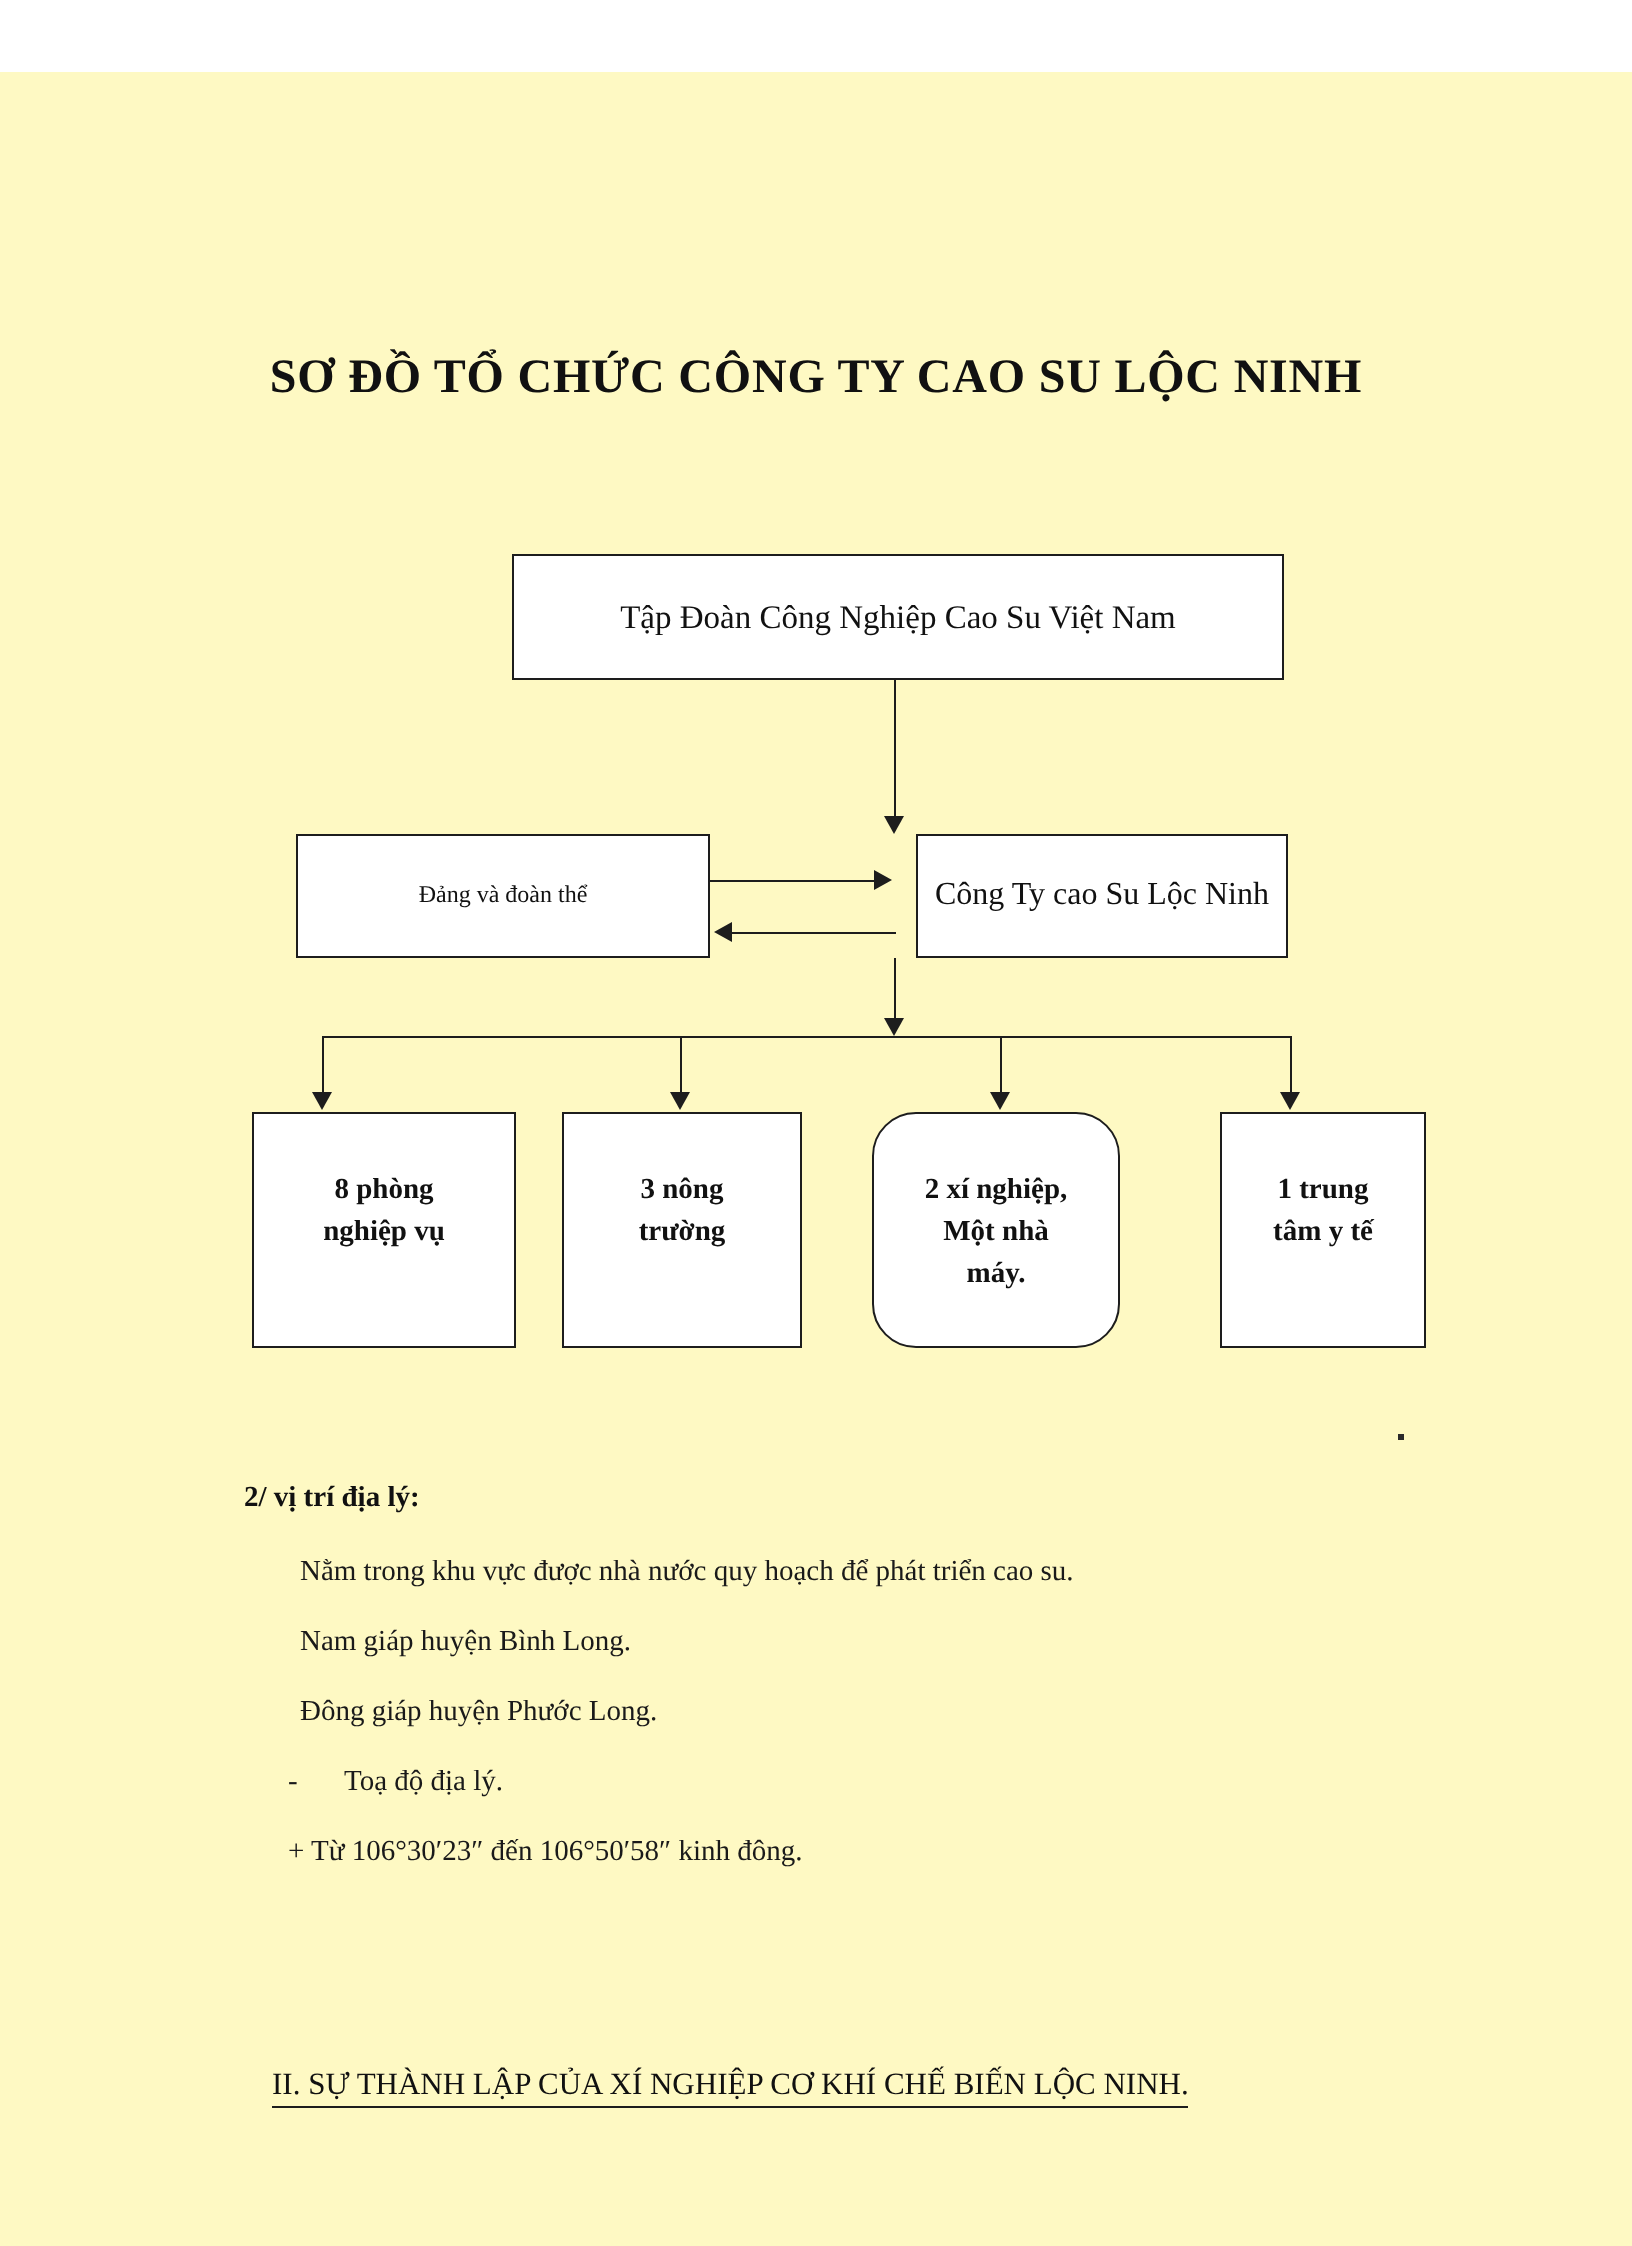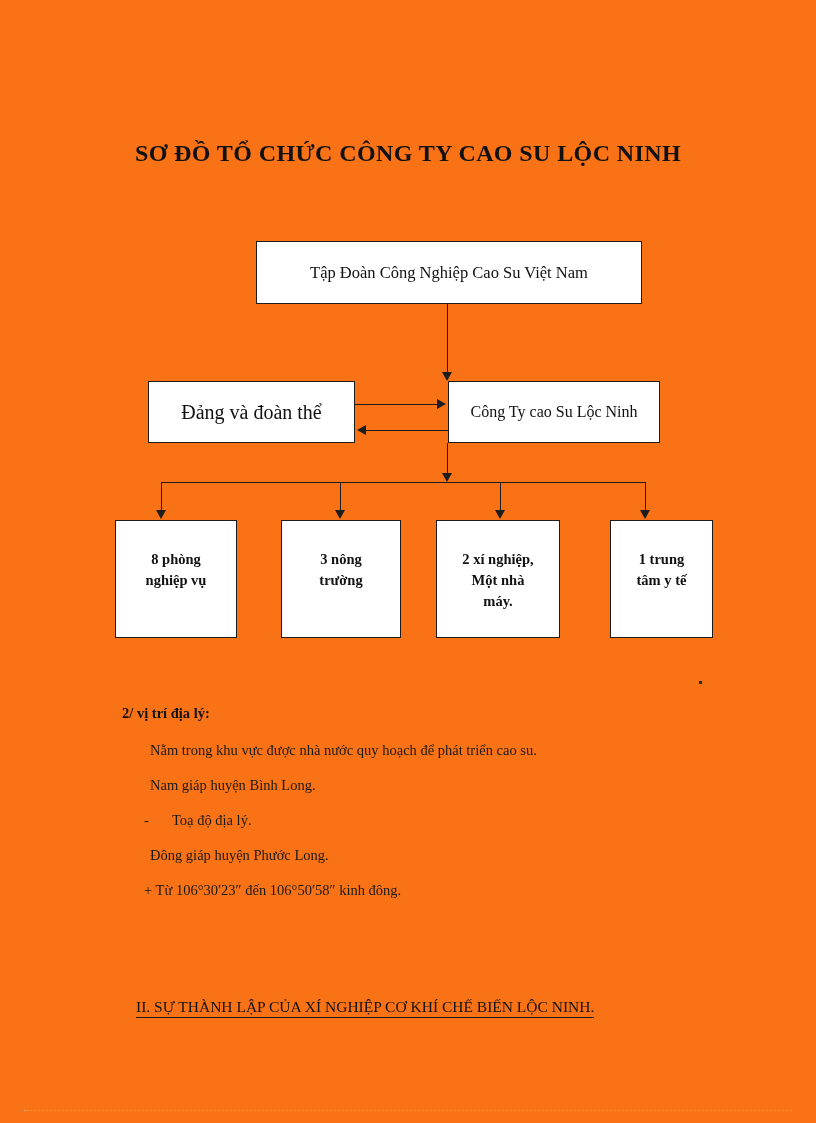--- a/index.html
+++ b/index.html
@@ -12,21 +12,22 @@
     height: 1123px;
     position: relative;
     font-family: "Liberation Serif", "DejaVu Serif", serif;
     color: #1a1a1a;
     overflow: hidden;
   }
 
   .page {
     position: absolute;
     inset: 0;
-    background: #f97316;
+    background: #fef9c3;
+    margin-top: 36px;
   }
 
   
   .doc-title {
     position: absolute;
     left: 0;
     right: 0;
     top: 140px;
     text-align: center;
     font-size: 24px;
@@ -64,41 +65,41 @@
     top: 241px;
     width: 386px;
     height: 63px;
     font-size: 16.5px;
   }
   .node-party {
     left: 148px;
     top: 381px;
     width: 207px;
     height: 62px;
-    font-size: 20px;
+    font-size: 12px;
   }
   .node-company {
-    left: 448px;
+    left: 458px;
     top: 381px;
-    width: 212px;
+    width: 186px;
     height: 62px;
     font-size: 16px;
   }
 
   .node-leaf {
     top: 520px;
     height: 118px;
     font-size: 14.5px;
     font-weight: bold;
     padding-top: 28px;
   }
   .node-leaf .leaf-text { display: block; width: 100%; }
-  .leaf-1 { left: 115px; width: 122px; }
+  .leaf-1 { left: 126px; width: 132px; }
   .leaf-2 { left: 281px; width: 120px; }
-  .leaf-3 { left: 436px; width: 124px; }
+  .leaf-3 { left: 436px; width: 124px; border-radius: 22px; }
   .leaf-4 { left: 610px; width: 103px; }
 
   
   .line {
     position: absolute;
     background: #1d1d1d;
   }
   .v-line { width: 1.4px; }
   .h-line { height: 1.4px; }
 
@@ -281,24 +282,24 @@
 
   </div>
 
   <div class="stray-dot"></div>
 
   <div class="section-heading">2/ vị trí địa lý:</div>
 
   <div class="body-block">
     <div class="body-line indent-1">Nằm trong khu vực được nhà nước quy hoạch để phát triển cao su.</div>
     <div class="body-line indent-1">Nam giáp huyện Bình Long.</div>
+    <div class="body-line indent-1">Đông giáp huyện Phước Long.</div>
     <div class="body-line indent-dash">
       <span class="dash-mark">-</span><span>Toạ độ địa lý.</span>
     </div>
-    <div class="body-line indent-1">Đông giáp huyện Phước Long.</div>
     <div class="body-line indent-plus">+ Từ 106°30′23″ đến 106°50′58″ kinh đông.</div>
   </div>
 
   <div class="final-heading">II. SỰ THÀNH LẬP CỦA XÍ NGHIỆP CƠ KHÍ CHẾ BIẾN LỘC NINH.</div>
 
   <div class="footer-rule"></div>
 
 </div>
 
 </body></html>

